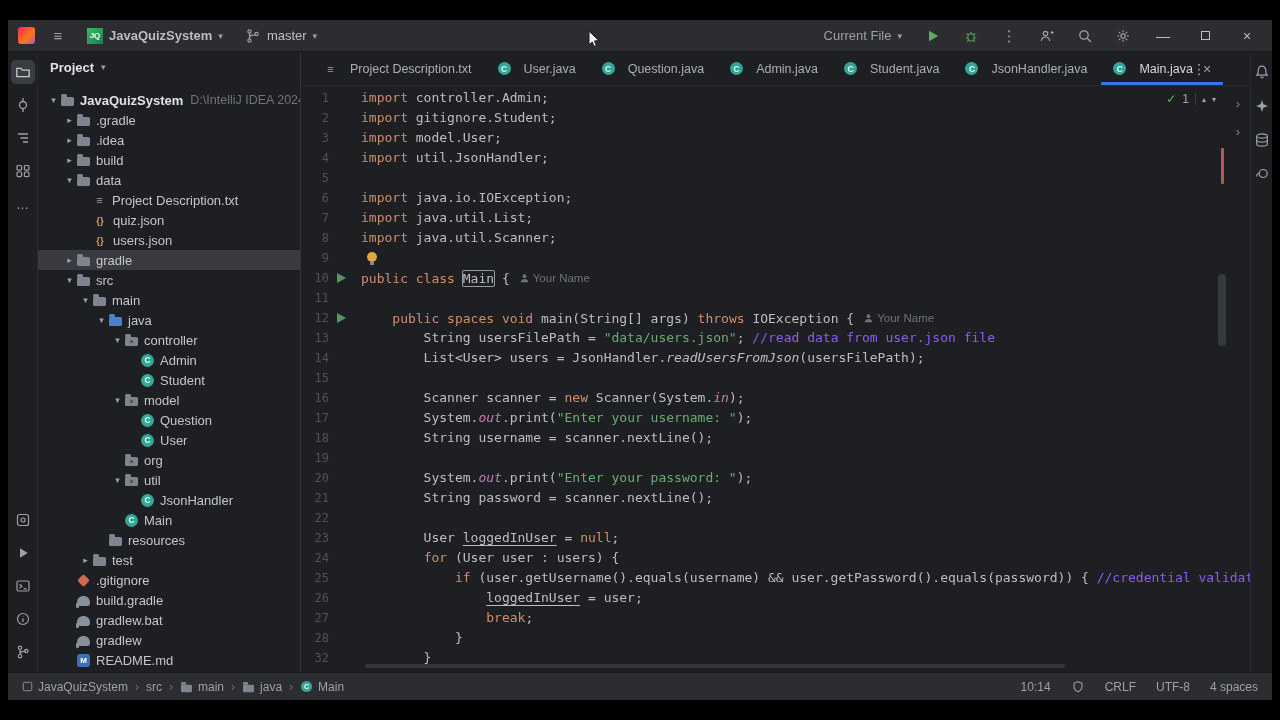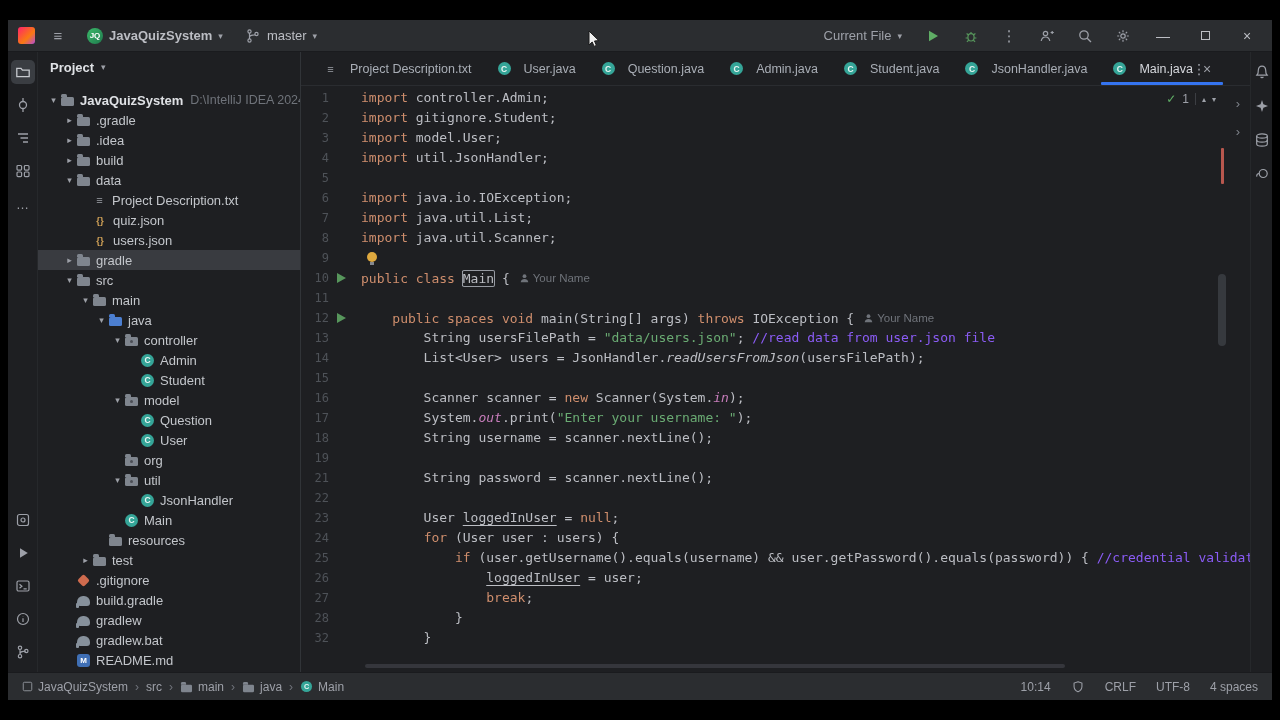--- a/index.html
+++ b/index.html
@@ -13,21 +13,21 @@
 
 .titlebar{height:32px;background:#2b2d30;display:flex;align-items:center;padding:0 10px;
           flex:none;border-bottom:1px solid #1a1b1e}
 .tb-group{display:flex;align-items:center;gap:10px}
 .tb-group.right{margin-left:auto;gap:12px}
 .app-logo{width:17px;height:17px;border-radius:3px;flex:none;
           background:linear-gradient(135deg,#fe315d 10%,#f97a12 60%,#b44bd9 100%)}
 .tb-icon{width:26px;height:26px;display:inline-flex;align-items:center;justify-content:center;
          color:#9da0a8;font-size:15px;border-radius:4px}
 .tb-widget{display:flex;align-items:center;gap:6px;padding:3px 6px;border-radius:4px}
-.proj-badge{width:16px;height:16px;border-radius:8px;color:#fff;font-size:8px;font-weight:bold;
+.proj-badge{width:16px;height:16px;border-radius:0;color:#fff;font-size:8px;font-weight:bold;
             display:inline-flex;align-items:center;justify-content:center;
             background:linear-gradient(135deg,#3bba6a,#1f7a4d)}
 .strong{color:#dfe1e5;font-weight:600}
 .tb-label{color:#bcbec4}
 .tb-label.dim{color:#9da0a8}
 .chev{color:#9da0a8;font-size:9px}
 .win-btn{width:30px;height:26px;display:inline-flex;align-items:center;justify-content:center;
          color:#bcbec4;font-size:14px}
 .max-sq{width:9px;height:9px;border:1.2px solid #bcbec4;display:inline-block}
 
@@ -408,26 +408,26 @@
             <span class="tlabel">.gitignore</span>
           </div>
           <div class="trow" style="padding-left: 24px;">
             <span class="tchev"></span>
             <span class="fi fi-gradle"></span>
             <span class="tlabel">build.gradle</span>
           </div>
           <div class="trow" style="padding-left: 24px;">
             <span class="tchev"></span>
             <span class="fi fi-gradle"></span>
+            <span class="tlabel">gradlew.bat</span>
+          </div>
+          <div class="trow" style="padding-left: 24px;">
+            <span class="tchev"></span>
+            <span class="fi fi-gradle"></span>
             <span class="tlabel">gradlew</span>
-          </div>
-          <div class="trow" style="padding-left: 24px;">
-            <span class="tchev"></span>
-            <span class="fi fi-gradle"></span>
-            <span class="tlabel">gradlew.bat</span>
           </div>
           <div class="trow" style="padding-left: 24px;">
             <span class="tchev"></span>
             <span class="fi fi-md">M</span>
             <span class="tlabel">README.md</span>
           </div>
         </div>
     </div>
 
     <div class="editor">
@@ -484,20 +484,21 @@
                 <circle cx="5" cy="3" r="2.1" fill="#6f737a"></circle>
                 <path d="M0.8 9.6c.3-2.3 2-3.4 4.2-3.4s3.9 1.1 4.2 3.4z" fill="#6f737a"></path>
               </svg><span>Your Name</span></span></div>
           <div class="cl"><span class="lnum">13</span><span>        String usersFilePath = </span><span class="c-str">"data/users.json"</span><span>; </span><span class="c-com">//read data from user.json file</span></div>
           <div class="cl"><span class="lnum">14</span><span>        List&lt;User&gt; users = JsonHandler.</span><span class="c-sm">readUsersFromJson</span><span>(usersFilePath);</span></div>
           <div class="cl"><span class="lnum">15</span></div>
           <div class="cl"><span class="lnum">16</span><span>        Scanner scanner = </span><span class="c-kw">new </span><span>Scanner(System.</span><span class="c-fld">in</span><span>);</span></div>
           <div class="cl"><span class="lnum">17</span><span>        System.</span><span class="c-fld">out</span><span>.print(</span><span class="c-str">"Enter your username: "</span><span>);</span></div>
           <div class="cl"><span class="lnum">18</span><span>        String username = scanner.nextLine();</span></div>
           <div class="cl"><span class="lnum">19</span></div>
+          <div class="cl"><span class="lnum">20</span><span>        System.</span><span class="c-fld">out</span><span>.print(</span><span class="c-str">"Enter your password: "</span><span>);</span></div>
           <div class="cl"><span class="lnum">21</span><span>        String password = scanner.nextLine();</span></div>
           <div class="cl"><span class="lnum">22</span></div>
           <div class="cl"><span class="lnum">23</span><span>        User </span><span class="c-und">loggedInUser</span><span> = </span><span class="c-kw">null</span><span>;</span></div>
           <div class="cl"><span class="lnum">24</span><span>        </span><span class="c-kw">for</span><span> (User user : users) {</span></div>
           <div class="cl"><span class="lnum">25</span><span>            </span><span class="c-kw">if</span><span> (user.getUsername().equals(username) &amp;&amp; user.getPassword().equals(password)) { </span><span class="c-com">//credential validation</span></div>
           <div class="cl"><span class="lnum">26</span><span>                </span><span class="c-und">loggedInUser</span><span> = user;</span></div>
           <div class="cl"><span class="lnum">27</span><span>                </span><span class="c-kw">break</span><span>;</span></div>
           <div class="cl"><span class="lnum">28</span><span>            }</span></div>
           <div class="cl"><span class="lnum">32</span><span>        }</span></div>
         </div>

